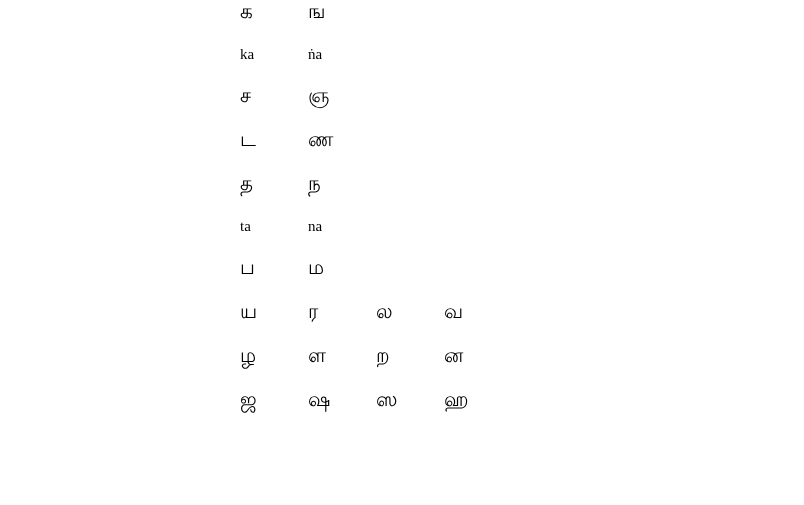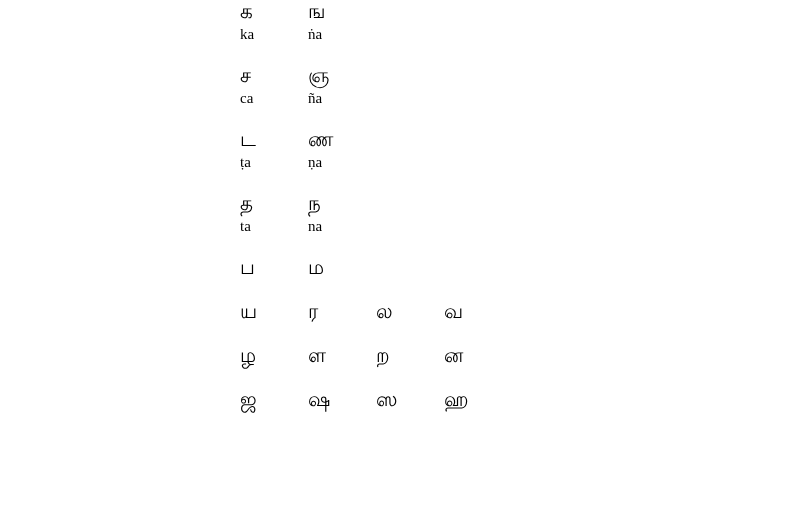--- a/index.html
+++ b/index.html
@@ -39,20 +39,21 @@
     font-size: 20px;
     line-height: 22px;
     height: 26px;
     font-family: "Liberation Serif", "DejaVu Serif", serif;
   }
   .translit-line .cell {
     font-size: 15px;
     line-height: 17px;
     height: 20px;
     font-family: "Liberation Serif", "DejaVu Serif", serif;
+    margin-top: 20px;
   }
   .row-gap {
     height: 18px;
   }
 </style>
 </head>
 <body>
 
 <div id="chart-area">
     <div class="row">
@@ -64,34 +65,26 @@
         <div class="cell">ka</div>
         <div class="cell">ṅa</div>
       </div>
     </div>
     <div class="row-gap"></div>
     <div class="row">
       <div class="cells script-line">
         <div class="cell">ச</div>
         <div class="cell">ஞ</div>
       </div>
-      <div class="cells translit-line">
-        <div class="cell">ca</div>
-        <div class="cell">ña</div>
-      </div>
     </div>
     <div class="row-gap"></div>
     <div class="row">
       <div class="cells script-line">
         <div class="cell">ட</div>
         <div class="cell">ண</div>
-      </div>
-      <div class="cells translit-line">
-        <div class="cell">ṭa</div>
-        <div class="cell">ṇa</div>
       </div>
     </div>
     <div class="row-gap"></div>
     <div class="row">
       <div class="cells script-line">
         <div class="cell">த</div>
         <div class="cell">ந</div>
       </div>
       <div class="cells translit-line">
         <div class="cell">ta</div>

